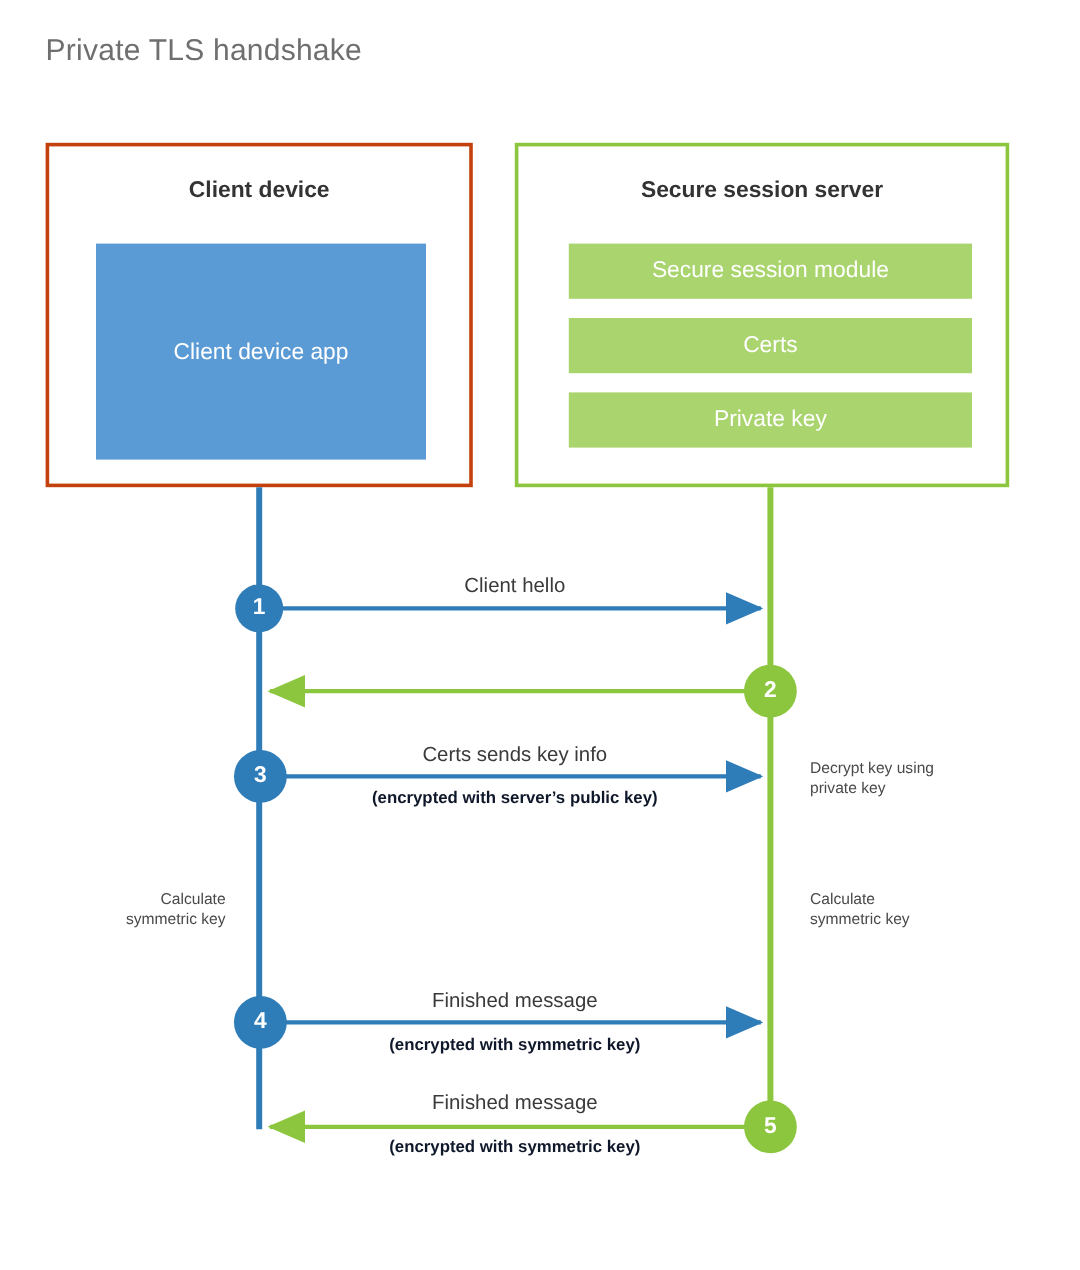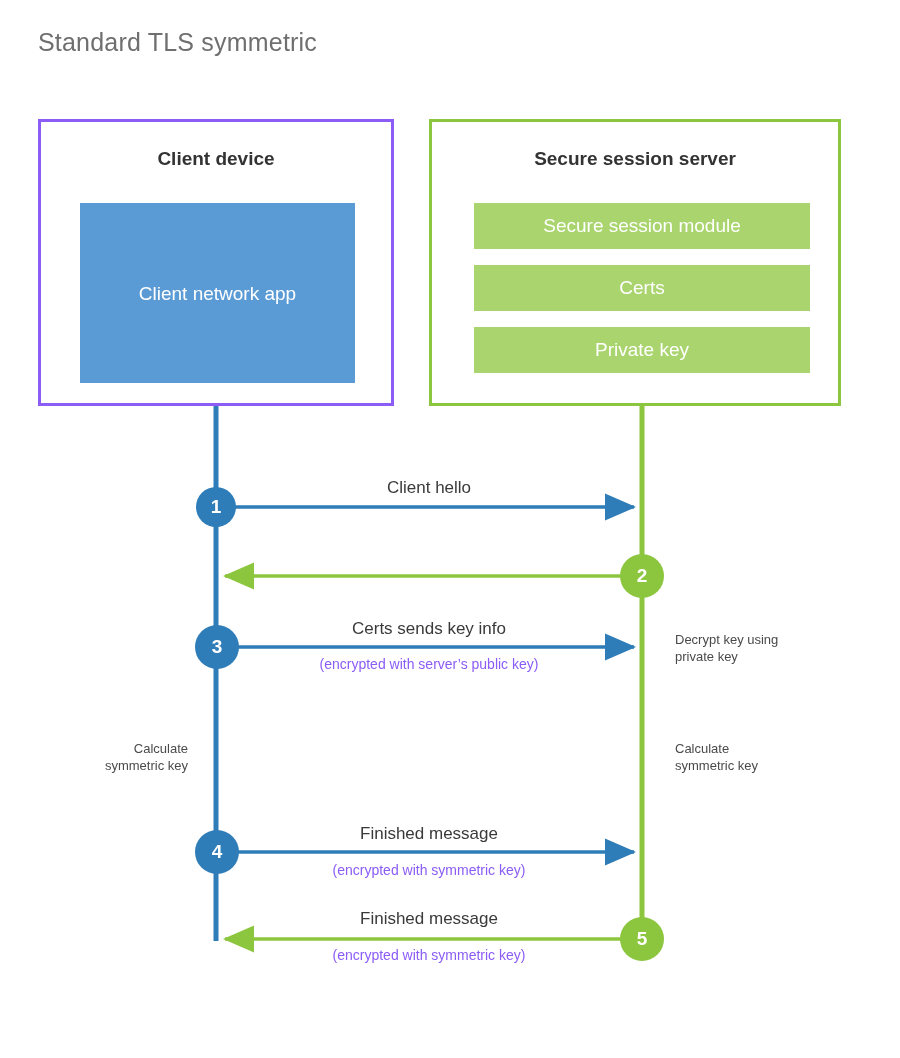--- a/index.html
+++ b/index.html
@@ -35,21 +35,21 @@
   .actor-box {
     position: absolute;
     background: #ffffff;
     box-sizing: border-box;
   }
   #client-box {
     left: 38px;
     top: 119px;
     width: 356px;
     height: 287px;
-    border: 3px solid #8b5cf6;
+    border: 3px solid #c2410c;
   }
   #server-box {
     left: 429px;
     top: 119px;
     width: 412px;
     height: 287px;
     border: 3px solid #8cc63e;
   }
   .actor-title {
     position: absolute;
@@ -131,44 +131,45 @@
     text-align: center;
     font-size: 17px;
     color: #3a3a3a;
     white-space: nowrap;
     transform: translateX(-50%);
   }
   .msg-sublabel {
     position: absolute;
     text-align: center;
     font-size: 14px;
-    color: #8b5cf6;
+    color: #0f172a;
     white-space: nowrap;
     transform: translateX(-50%);
+    font-weight: bold;
   }
   .side-note {
     position: absolute;
     font-size: 13px;
     line-height: 17px;
     color: #4a4a4a;
   }
   .side-note.right-align { text-align: right; }
   .side-note.left-align { text-align: left; }
 </style>
 </head>
 <body>
 
 <div id="diagram-root">
 
-  <div class="page-title">Standard TLS symmetric</div>
+  <div class="page-title">Private TLS handshake</div>
 
   <div class="actor-box" id="client-box">
     <div class="actor-title">Client device</div>
     <div id="client-app-block">
-      <div class="block-label">Client network app</div>
+      <div class="block-label">Client device app</div>
     </div>
   </div>
 
   <div class="actor-box" id="server-box">
     <div class="actor-title">Secure session server</div>
     <div class="server-bar" id="server-bar-0">
       <div class="block-label">Secure session module</div>
     </div>
     <div class="server-bar" id="server-bar-1">
       <div class="block-label">Certs</div>

